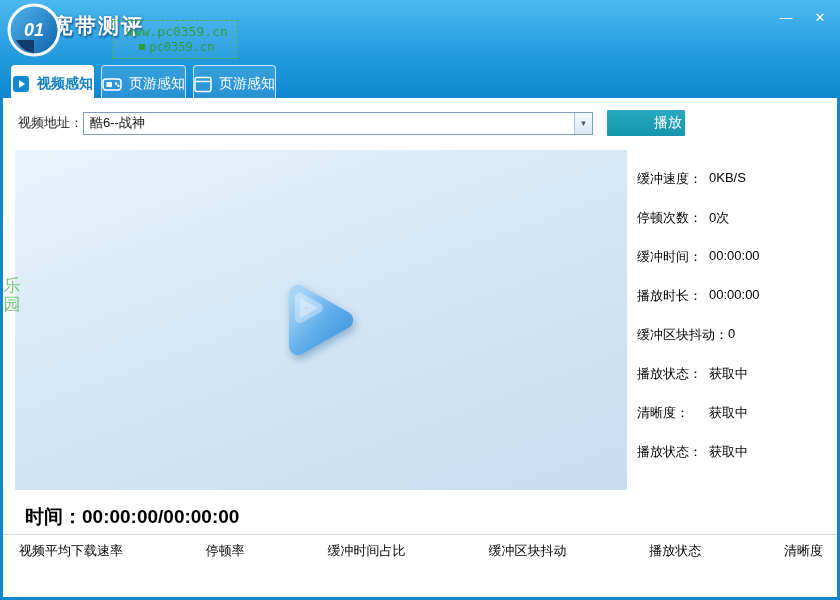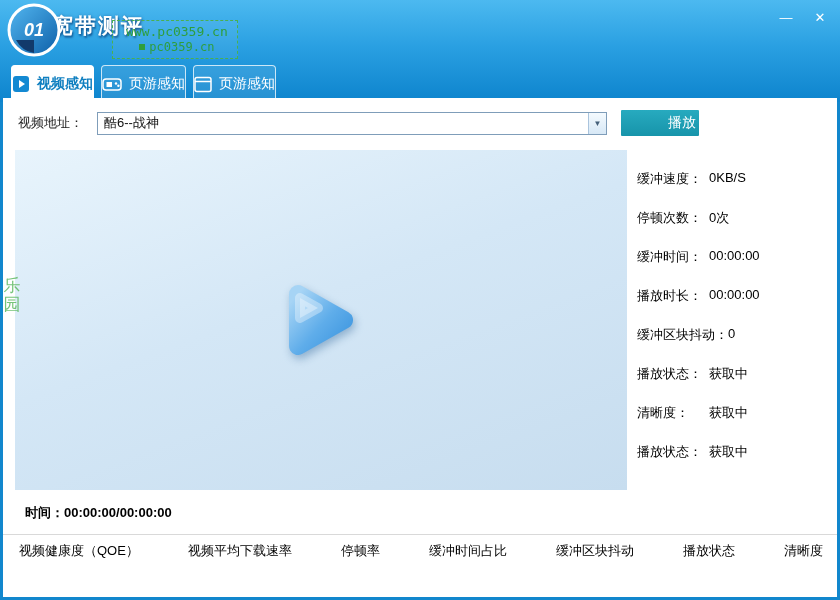--- a/index.html
+++ b/index.html
@@ -35,21 +35,21 @@
          font-size:14px; color:#fff; cursor:pointer;
          border:1px solid rgba(255,255,255,.75); border-bottom:none;
          border-radius:4px 4px 0 0; background:rgba(255,255,255,.10); }
   .tab.active { background:#ffffff; color:#0f7fc0; font-weight:bold; border-color:#ffffff; }
   .tab-icon { display:inline-flex; }
 
   
   .content { position:absolute; top:95px; left:0; right:0; bottom:0; background:#fff; }
 
   .address-row { position:absolute; top:12px; left:15px; display:flex; align-items:center; }
-  .field-label { font-size:13px; color:#222; margin-right:14px; }
+  .field-label { font-size:13px; color:#222; }
   .combo { width:510px; height:23px; background:#fff; border:1px solid #7f9db9;
            display:flex; align-items:center; cursor:pointer; }
   .combo-value { flex:1; font-size:13px; color:#111; padding-left:6px; }
   .combo-arrow { width:18px; height:21px; border-left:1px solid #aac4dd;
                  background:linear-gradient(180deg,#f4fafe,#d7e8f6);
                  display:flex; align-items:center; justify-content:center; }
   .combo-arrow span { font-size:8px; color:#44607a; }
   .play-btn { margin-left:14px; width:78px; height:26px; border:none; cursor:pointer;
               background:linear-gradient(180deg,#27aabf,#1794aa); color:#fff; font-size:14px;
               font-family:inherit; border-radius:1px;padding-left:44px; }
@@ -60,21 +60,21 @@
   .play-glyph { filter:drop-shadow(2px 4px 4px rgba(60,110,160,.45)); cursor:pointer; }
 
   .side-wm { position:absolute; left:-1px; top:178px; width:20px; z-index:4;
              color:#5fba62; opacity:.85; font-size:17px; line-height:19px; text-align:center; }
 
   .stats-panel { position:absolute; left:634px; top:72px; width:198px; }
   .stat-row { display:flex; gap:0; margin-bottom:21px; font-size:13px; color:#000; }
   .stat-label { min-width:72px; white-space:nowrap; }
   .stat-value { white-space:nowrap; }
 
-  .time-row { position:absolute; left:22px; top:406px; font-size:13px; font-weight:bold; color:#000; }
+  .time-row { position:absolute; left:22px; top:406px; font-size:19px; font-weight:bold; color:#000; }
 
   .divider { position:absolute; left:0; right:0; top:436px; height:0; border-top:1px solid #d9d9d9; }
 
   .metrics-row { position:absolute; left:16px; right:14px; top:444px;
                  display:flex; justify-content:space-between; }
   .metric { font-size:13px; color:#000; white-space:nowrap; }
 </style>
 </head>
 <body>
 
@@ -209,21 +209,20 @@
         <span class="stat-label">播放状态：</span>
         <span class="stat-value">获取中</span>
       </div>
     </div>
 
     <div class="time-row">时间：00:00:00/00:00:00</div>
 
     <div class="divider"></div>
 
     <div class="metrics-row">
-      <span class="metric">视频健康度（QOE）</span>
       <span class="metric">视频平均下载速率</span>
       <span class="metric">停顿率</span>
       <span class="metric">缓冲时间占比</span>
       <span class="metric">缓冲区块抖动</span>
       <span class="metric">播放状态</span>
       <span class="metric">清晰度</span>
     </div>
 
   </div>
 </div>

